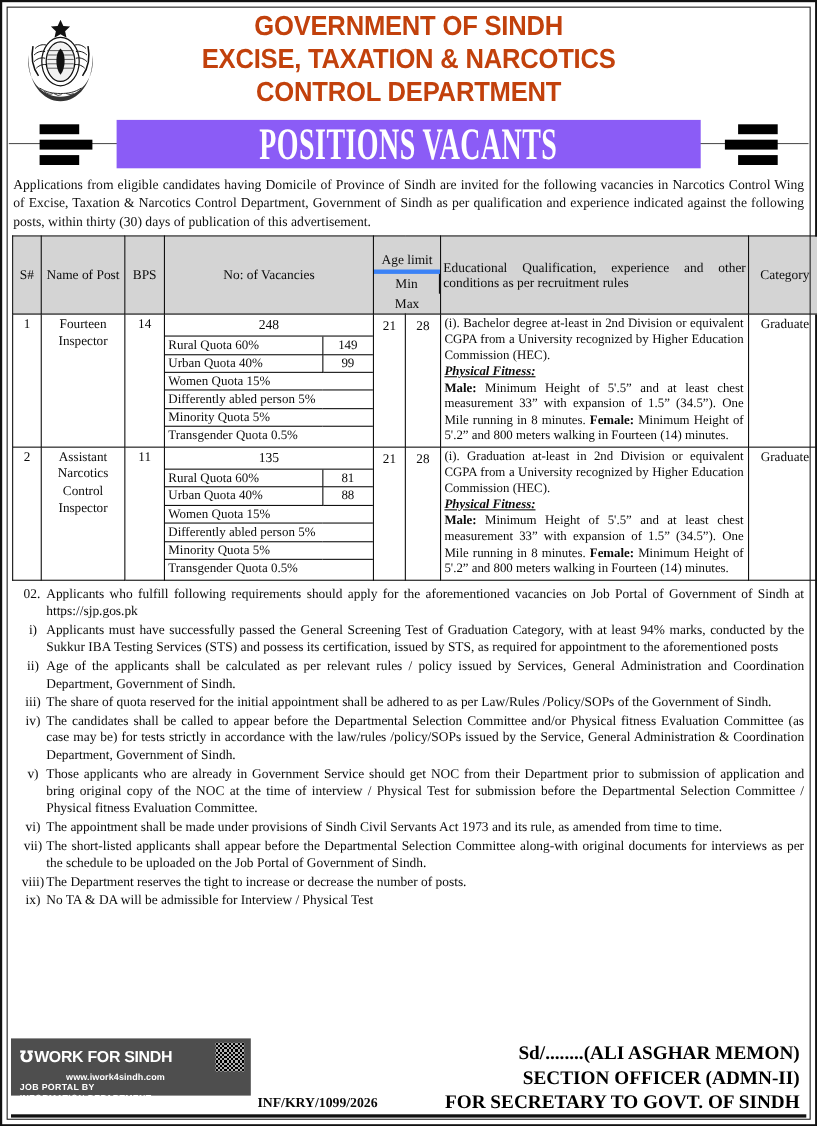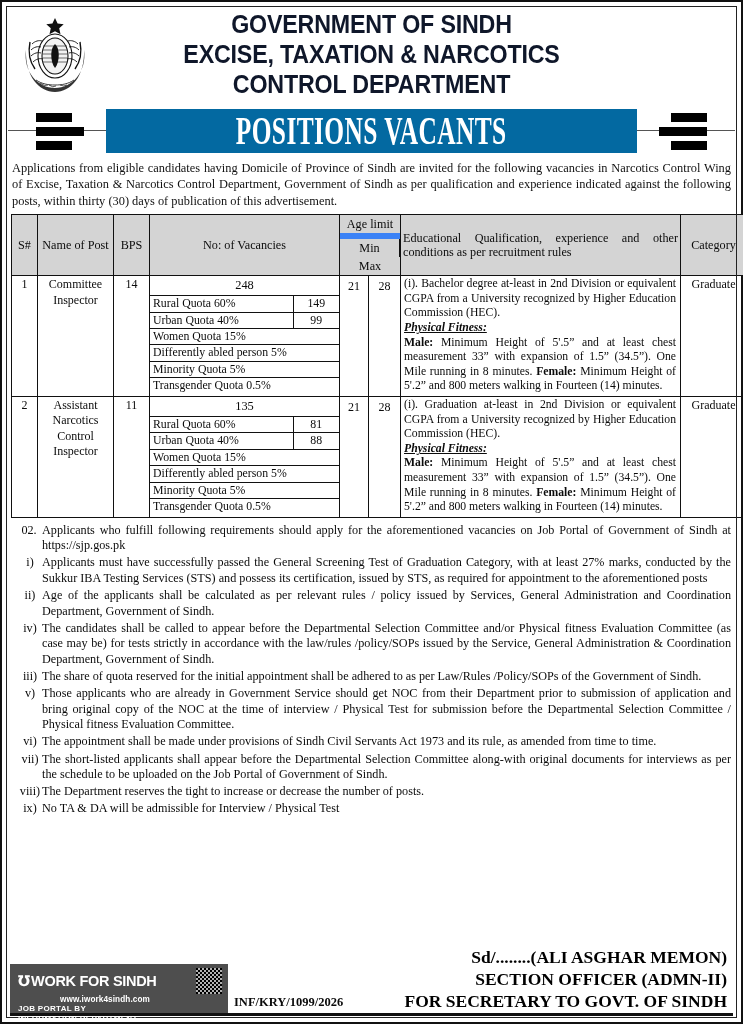--- a/index.html
+++ b/index.html
@@ -37,21 +37,21 @@
   .emblem {
     position: absolute;
     left: 14px; top: 10px;
     width: 78px; height: 84px;
   }
   .head-titles {
     text-align: center;
     font-family: "Liberation Sans", "DejaVu Sans", sans-serif;
     font-weight: 900;
     letter-spacing: -0.2px;
-    color: #0f172a;
+    color: #c2410c;
     padding-top: 2px;
   }
   .head-titles .l1 {
     font-size: 25px; line-height: 29px;
     transform: scaleX(0.93); transform-origin: center;
   }
   .head-titles .l2 {
     font-size: 25px; line-height: 30px;
     transform: scaleX(0.93); transform-origin: center;
   }
@@ -67,21 +67,21 @@
     margin: 0 6px 4px 6px;
   }
   .banner-rule {
     position: absolute;
     left: 0; right: 0; top: 24px;
     height: 1px; background: #555;
   }
   .banner-bar {
     position: absolute;
     left: 98px; right: 98px; top: 3px; height: 44px;
-    background: #0369a1;
+    background: #8b5cf6;
     display: flex; align-items: center; justify-content: center;
   }
   .banner-bar .btxt {
     color: #fff;
     font-family: "Liberation Serif", "DejaVu Serif", serif;
     font-weight: 700;
     font-size: 31px;
     letter-spacing: 0.5px;
     transform: scaleX(0.82) scaleY(1.32);
     transform-origin: center;
@@ -134,24 +134,25 @@
   .c-post  { width: 76px; }
   .c-bps   { width: 36px; }
   .c-vac   { width: 190px; }
   .c-min   { width: 29px; }
   .c-max   { width: 32px; }
   .c-qual  { width: 280px; }
   .c-cat   { width: 66px; }
 
   .age-group { padding: 0 !important; }
   .age-top {
-    border-bottom: 6px solid #3b82f6;
+    border-bottom: 4px solid #3b82f6;
     text-align: center;
     line-height: 14px;
     padding: 2px 0;
+    margin-top: 12px;
   }
   .age-bot { display: flex; flex-direction: column; }
   .age-bot span {
     flex: 1; text-align: center; line-height: 14px; padding: 2px 0;
   }
   .age-bot span:first-child { border-right: 1px solid #111; }
 
   .td-center { text-align: center; }
   .td-post {
     text-align: center;
@@ -223,21 +224,21 @@
   }
 
   
   .footer {
     position: absolute;
     left: 0; right: 0; bottom: 6px;
     height: 70px;
   }
   .iwork {
     position: absolute;
-    left: 8px; bottom: 0;
+    left: 8px; bottom: 20px;
     width: 218px; height: 52px;
     background: #4e4e4e;
     color: #fff;
     font-family: "Liberation Sans", "DejaVu Sans", sans-serif;
     padding: 4px 6px 3px 8px;
   }
   .iwork .l-top {
     display: flex; align-items: center; gap: 4px;
   }
   .iwork .brand {
@@ -367,21 +368,21 @@
           </div>
         </th>
         <th style="text-align:justify;text-justify:inter-word;vertical-align:middle;">Educational Qualification, experience and other conditions as per recruitment rules</th>
         <th>Category</th>
       </tr>
     </thead>
     <tbody>
 
       <tr>
         <td class="td-sno">1</td>
-        <td class="td-post">Committee Inspector</td>
+        <td class="td-post">Fourteen Inspector</td>
         <td class="td-bps">14</td>
         <td class="td-vac">
           <div class="vac-total">248</div>
           <table class="vtbl">
             <tbody>
                 <tr>
               <td>Rural Quota 60%</td>
               <td class="vnum">149</td>
             </tr>
             <tr>
@@ -458,33 +459,33 @@
     </tbody>
   </table>
 
   <div class="conds">
     <div class="cond lead">
       <div class="marker">02.</div>
       <div class="body">Applicants who fulfill following requirements should apply for the aforementioned vacancies on Job Portal of Government of Sindh at https://sjp.gos.pk</div>
     </div>
     <div class="cond">
       <div class="marker">i)</div>
-      <div class="body">Applicants must have successfully passed the General Screening Test of Graduation Category, with at least 27% marks, conducted by the Sukkur IBA Testing Services (STS) and possess its certification, issued by STS, as required for appointment to the aforementioned posts</div>
+      <div class="body">Applicants must have successfully passed the General Screening Test of Graduation Category, with at least 94% marks, conducted by the Sukkur IBA Testing Services (STS) and possess its certification, issued by STS, as required for appointment to the aforementioned posts</div>
     </div>
     <div class="cond">
       <div class="marker">ii)</div>
       <div class="body">Age of the applicants shall be calculated as per relevant rules / policy issued by Services, General Administration and Coordination Department, Government of Sindh.</div>
     </div>
     <div class="cond">
+      <div class="marker">iii)</div>
+      <div class="body">The share of quota reserved for the initial appointment shall be adhered to as per Law/Rules /Policy/SOPs of the Government of Sindh.</div>
+    </div>
+    <div class="cond">
       <div class="marker">iv)</div>
       <div class="body">The candidates shall be called to appear before the Departmental Selection Committee and/or Physical fitness Evaluation Committee (as case may be) for tests strictly in accordance with the law/rules /policy/SOPs issued by the Service, General Administration &amp; Coordination Department, Government of Sindh.</div>
-    </div>
-    <div class="cond">
-      <div class="marker">iii)</div>
-      <div class="body">The share of quota reserved for the initial appointment shall be adhered to as per Law/Rules /Policy/SOPs of the Government of Sindh.</div>
     </div>
     <div class="cond">
       <div class="marker">v)</div>
       <div class="body">Those applicants who are already in Government Service should get NOC from their Department prior to submission of application and bring original copy of the NOC at the time of interview / Physical Test for submission before the Departmental Selection Committee / Physical fitness Evaluation Committee.</div>
     </div>
     <div class="cond">
       <div class="marker">vi)</div>
       <div class="body">The appointment shall be made under provisions of Sindh Civil Servants Act 1973 and its rule, as amended from time to time.</div>
     </div>
     <div class="cond">

